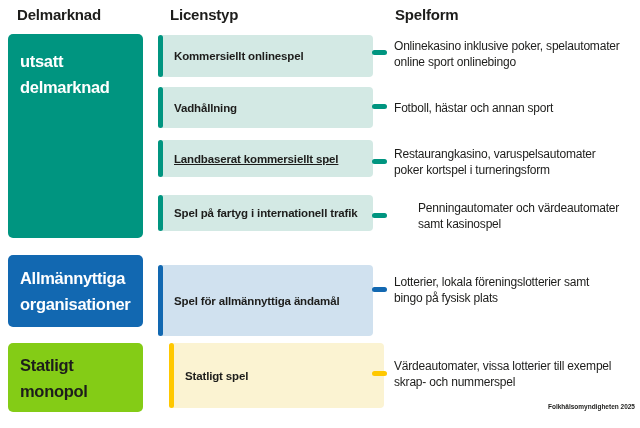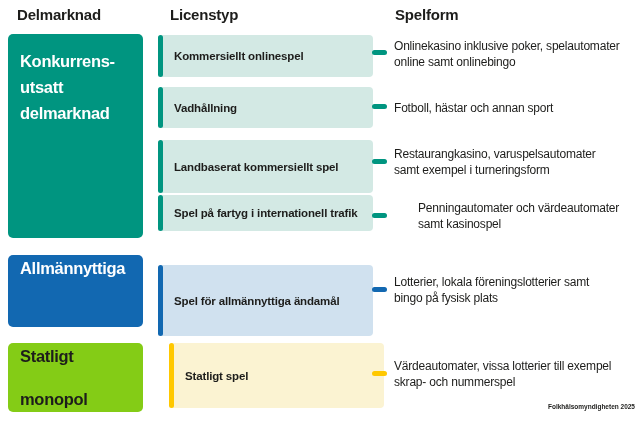--- a/index.html
+++ b/index.html
@@ -11,21 +11,21 @@
     position:absolute;top:6px;font-size:15px;font-weight:bold;color:#1d1d1b;
     letter-spacing:-0.2px;white-space:nowrap;
   }
   #hdr1{left:17px;}
   #hdr2{left:170px;}
   #hdr3{left:395px;}
 
   
   .market-block{
     position:absolute;left:8px;width:135px;border-radius:5px;
-    display:flex;flex-direction:column;justify-content:space-between;
+    display:flex;flex-direction:column;justify-content:center;
     box-sizing:border-box;padding:0 10px 0 12px;
     font-weight:bold;font-size:16.5px;line-height:26px;letter-spacing:-0.3px;
   }
   #block-competitive{top:34px;height:204px;background:#009580;color:#ffffff;justify-content:flex-start;padding-top:14px;}
   #block-nonprofit{top:255px;height:72px;background:#1268b1;color:#ffffff;}
   #block-monopoly{top:343px;height:69px;background:#84cc16;color:#1d1d1b;}
   .market-block span{display:block;white-space:nowrap;}
 
   
   .license-box{
@@ -37,21 +37,21 @@
     position:absolute;left:0;top:0;bottom:0;width:5px;border-radius:4px;
   }
   .lic-teal{background:#d3e9e4;}
   .lic-teal .stripe{background:#009580;}
   .lic-blue{background:#d0e1ef;}
   .lic-blue .stripe{background:#1268b1;}
   .lic-yellow{background:#fbf3d2;}
   .lic-yellow .stripe{background:#ffc800;}
   #lic1{top:35px;height:42px;}
   #lic2{top:87px;height:41px;}
-  #lic3{top:140px;height:53px;}
+  #lic3{top:140px;height:37px;text-decoration:underline;}
   #lic4{top:195px;height:36px;}
   #lic5{top:265px;height:71px;}
   #lic6{top:343px;height:65px;margin-left:11px;}
 
   
   .dash{position:absolute;left:372px;width:15px;height:5px;border-radius:3px;}
   .dash-teal{background:#009580;}
   .dash-blue{background:#1268b1;}
   .dash-yellow{background:#ffc800;}
   #dash1{top:50px;}
@@ -80,26 +80,26 @@
   }
 </style>
 </head>
 <body>
 
 <div id="hdr1" class="col-header">Delmarknad</div>
 <div id="hdr2" class="col-header">Licenstyp</div>
 <div id="hdr3" class="col-header">Spelform</div>
 
 <div id="block-competitive" class="market-block">
-  <span>Konkurrens-</span>
   <span>utsatt</span>
   <span>delmarknad</span>
 </div>
 <div id="block-nonprofit" class="market-block">
   <span>Allmännyttiga</span>
+  <span>organisationer</span>
 </div>
 <div id="block-monopoly" class="market-block">
   <span>Statligt</span>
   <span>monopol</span>
 </div>
 
 <div id="lic1" class="license-box lic-teal">
   <div class="stripe"></div>
   <span>Kommersiellt onlinespel</span>
 </div>
@@ -126,28 +126,28 @@
 
 <div id="dash1" class="dash dash-teal"></div>
 <div id="dash2" class="dash dash-teal"></div>
 <div id="dash3" class="dash dash-teal"></div>
 <div id="dash4" class="dash dash-teal"></div>
 <div id="dash5" class="dash dash-blue"></div>
 <div id="dash6" class="dash dash-yellow"></div>
 
 <div id="desc1" class="desc">
   <span>Onlinekasino inklusive poker, spelautomater</span>
-  <span>online samt onlinebingo</span>
+  <span>online sport onlinebingo</span>
 </div>
 <div id="desc2" class="desc">
   <span>Fotboll, hästar och annan sport</span>
 </div>
 <div id="desc3" class="desc">
   <span>Restaurangkasino, varuspelsautomater</span>
-  <span>samt exempel i turneringsform</span>
+  <span>poker kortspel i turneringsform</span>
 </div>
 <div id="desc4" class="desc">
   <span>Penningautomater och värdeautomater</span>
   <span>samt kasinospel</span>
 </div>
 <div id="desc5" class="desc">
   <span>Lotterier, lokala föreningslotterier samt</span>
   <span>bingo på fysisk plats</span>
 </div>
 <div id="desc6" class="desc">

